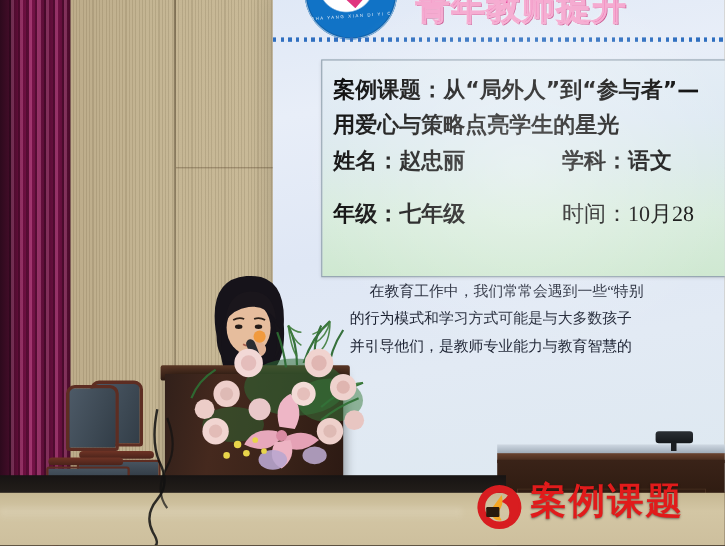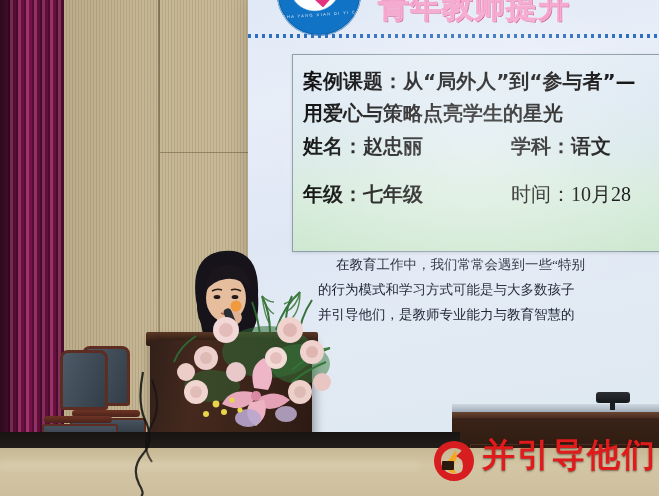--- a/index.html
+++ b/index.html
@@ -425,17 +425,17 @@
     <path d="M152 380 q10 26 0 44 q-12 22 0 38" stroke="#111" stroke-width="2" fill="none" opacity=".7"></path>
   </svg>
 
   <div class="watermark">
     <svg class="wm-flame" viewBox="0 0 44 44">
       <path d="M22 2 A20 20 0 1 0 22 42 A20 20 0 1 0 22 2 Z M22 9 A13 13 0 1 1 22 35 A13 13 0 1 1 22 9 Z" fill="#d81d20"></path>
       <path d="M33 5 q-4 10 -10 12 q8 2 8 10 q0 9 -10 12 q16 -2 18 -14 q2 -12 -6 -20 z" fill="#d81d20"></path>
       <path d="M24 11 q-5 7 -8 11 q-3 5 0 9 q3 4 8 3 q-4 -6 -1 -11 q3 -5 1 -12 z" fill="#f5a623"></path>
       <rect x="10" y="22" width="12" height="9" rx="1" fill="#2a1a0d"></rect>
     </svg>
-    <div class="wm-cn">并引导他们</div>
+    <div class="wm-cn">案例课题</div>
     <div class="wm-py">ZHONGGUOZAOBAO</div>
   </div>
 
 </div>
 
 </body></html>

